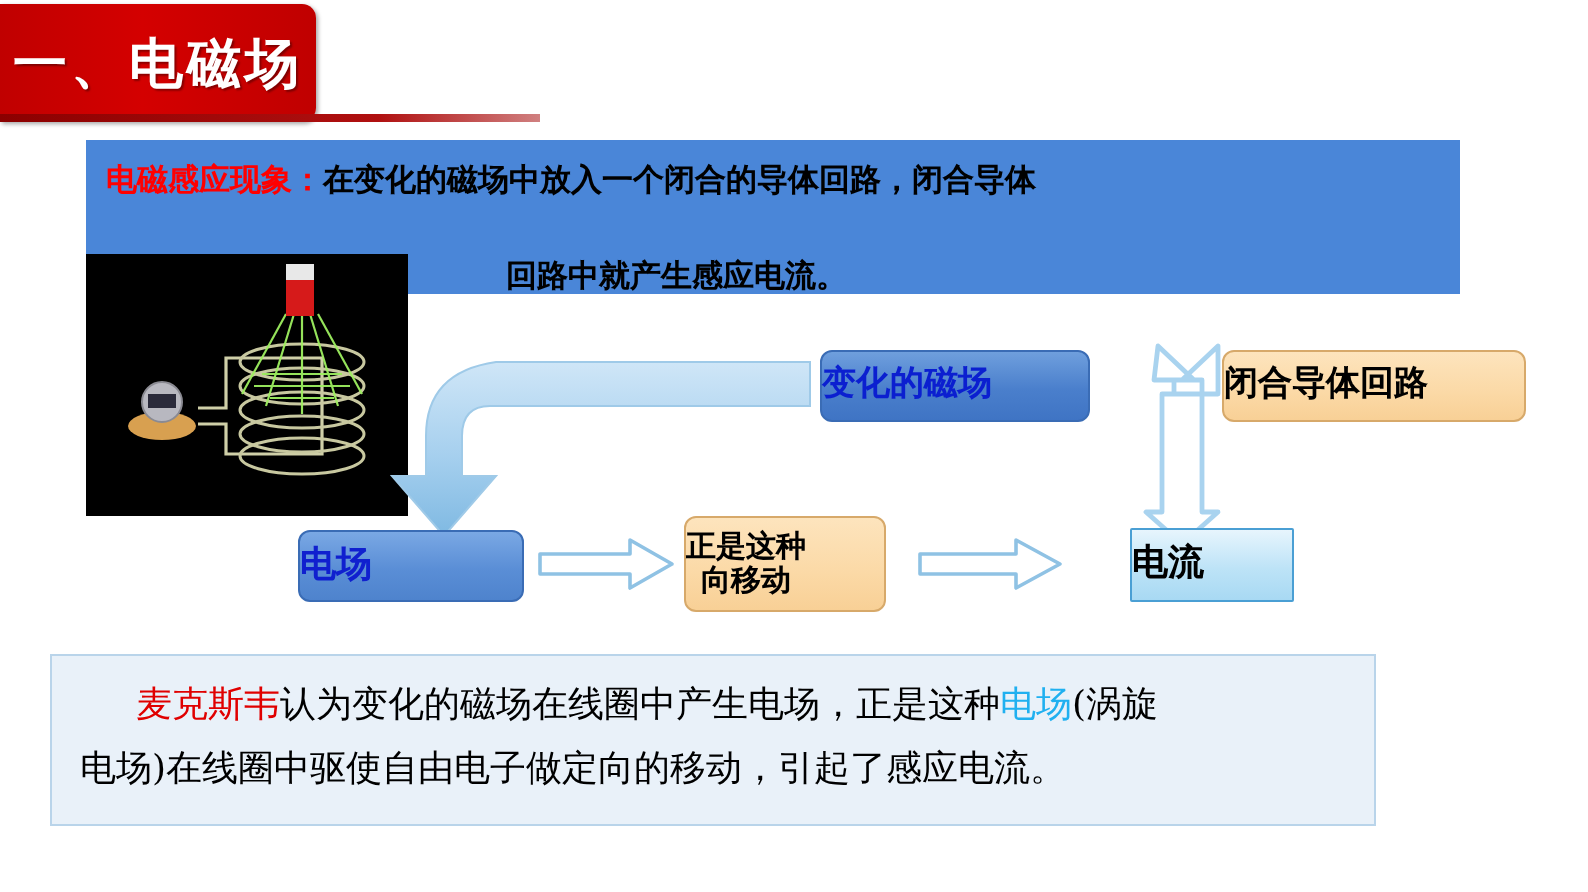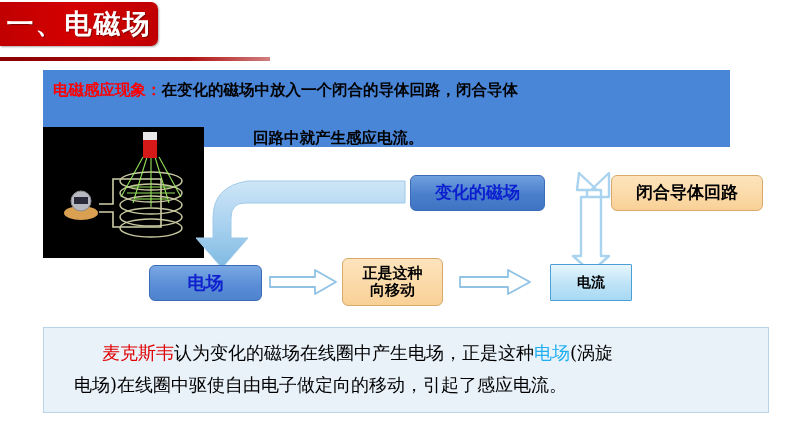--- a/index.html
+++ b/index.html
@@ -4,21 +4,21 @@
 <style>
   html,body{margin:0;padding:0;}
   body{
     width:794px;height:446px;
     background:#ffffff;
     font-family:"DejaVu Sans","Liberation Sans",sans-serif;
     position:relative;overflow:hidden;
   }
   
   #title-box{
-    position:absolute;left:0;top:2px;width:158px;height:44px;
+    position:absolute;left:0;top:2px;width:158px;height:59px;
     background:linear-gradient(90deg,#c00000 0%,#d40000 45%,#c00000 100%);
     border-radius:0 7px 7px 0;
     box-shadow:1px 1px 2px rgba(0,0,0,.35);
     display:flex;align-items:center;justify-content:center;
   }
   #title-text{
     color:#ffffff;
     font-family:"DejaVu Serif","Liberation Serif",serif;
     font-size:27px;font-weight:700;letter-spacing:2px;
     text-shadow:1px 1px 1px rgba(0,0,0,.35);
@@ -42,21 +42,21 @@
   .stmt-line.l2{text-align:left;padding-left:200px;margin-top:24px;}
   .red-em{color:#ff0000;}
   
   #animation-figure{
     position:absolute;left:43px;top:127px;width:161px;height:131px;
     background:#000000;overflow:hidden;
   }
   
   .node{
     position:absolute;box-sizing:border-box;
-    display:flex;align-items:center;justify-content:center;text-align:center;
+    display:flex;align-items:center;text-align:center;
     font-weight:700;line-height:1.12;
     font-family:"DejaVu Sans","Liberation Sans",sans-serif;
   }
   #node-changing-field{
     left:410px;top:175px;width:135px;height:36px;
     background:linear-gradient(180deg,#6f9fdd 0%,#4a7fcc 55%,#3f74c4 100%);
     border:1px solid #3a6cb5;border-radius:6px;
     color:#0b1fd0;font-size:17px;
   }
   #node-closed-circuit{
@@ -71,30 +71,30 @@
     border:1px solid #3a6cb5;border-radius:6px;
     color:#1020cf;font-size:18px;
   }
   #node-charge-motion{
     left:342px;top:258px;width:101px;height:48px;
     background:linear-gradient(180deg,#fde4bd 0%,#fbd9a6 60%,#f8d096 100%);
     border:1px solid #d7a96a;border-radius:6px;
     color:#000000;font-size:15px;
   }
   #node-current{
-    left:550px;top:264px;width:82px;height:37px;
+    left:565px;top:264px;width:82px;height:37px;
     background:linear-gradient(180deg,#e7f5fd 0%,#bde3f7 55%,#a8d9f3 100%);
     border:1px solid #4a9fd4;border-radius:1px;
-    color:#000000;font-size:14px;
+    color:#000000;font-size:18px;
   }
   
   #explanation-box{
-    position:absolute;left:43px;top:327px;width:726px;height:86px;
+    position:absolute;left:25px;top:327px;width:663px;height:86px;
     background:#e9f1f9;border:1px solid #b9d4ea;
-    box-sizing:border-box;padding:9px 14px 0 30px;
+    box-sizing:border-box;padding:9px 14px 0 14px;
   }
   .exp-line{
     font-family:"DejaVu Serif","Liberation Serif",serif;
     font-size:18px;line-height:32px;color:#000000;white-space:nowrap;
   }
   .exp-line.l1{text-indent:28px;}
   .red-name{color:#e00000;}
   .cyan-em{color:#20b0f0;}
   svg{display:block;}
   #arrow-layer{position:absolute;left:0;top:0;width:794px;height:446px;pointer-events:none;}

